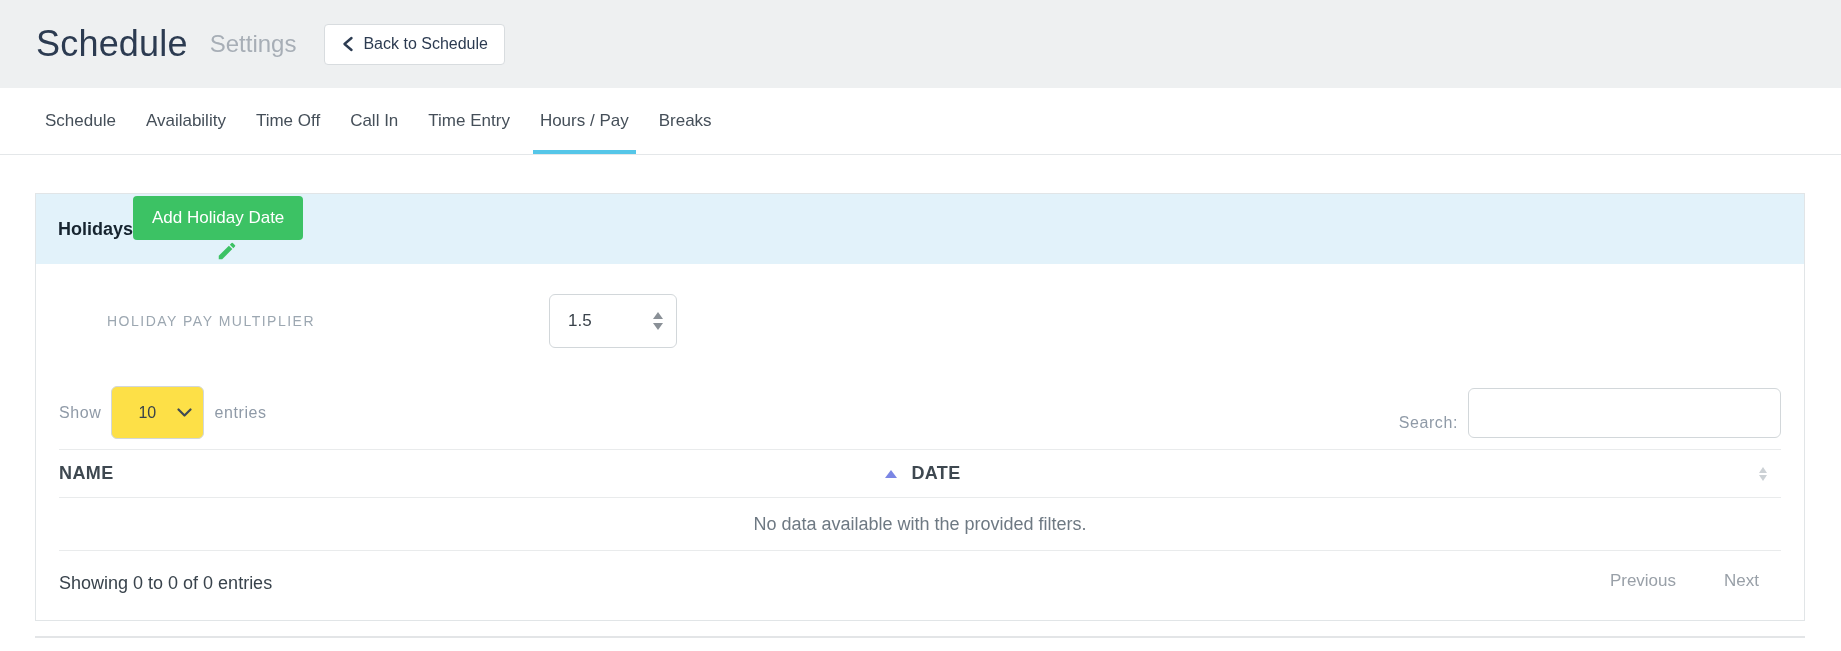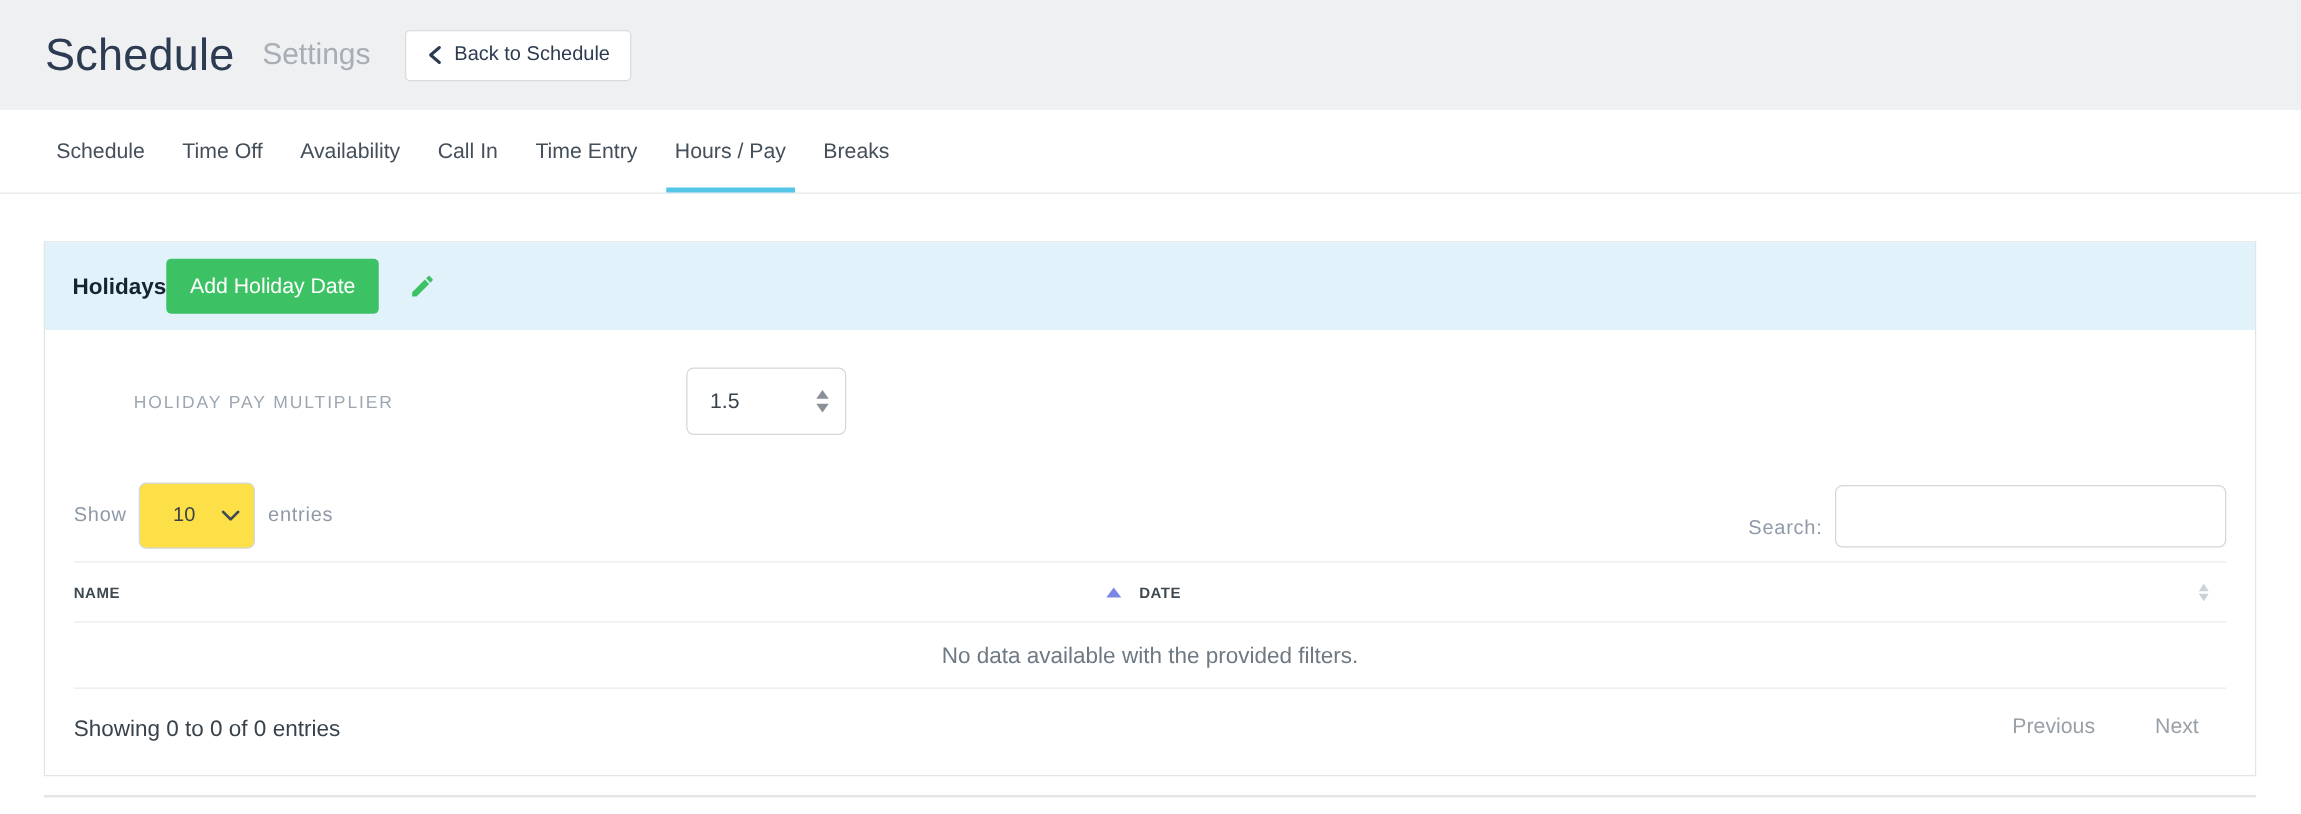--- a/index.html
+++ b/index.html
@@ -83,21 +83,21 @@
     display: flex;
     align-items: center;
     justify-content: flex-start;
     padding: 0 22px;
   }
   .panel-title {
     font-size: 18px;
     font-weight: 600;
     color: #16242f;
   }
-  .panel-actions { display: flex; align-items: center; }
+  .panel-actions { display: flex; align-items: center; flex-direction: column; }
   .add-btn {
     background: #3cc264;
     color: #ffffff;
     border: none;
     border-radius: 4px;
     height: 44px;
     padding: 0 19px;
     font-family: inherit;
     font-size: 17px;
     cursor: pointer;
@@ -206,21 +206,21 @@
     display: flex;
     border-top: 1px solid #e9ebec;
     border-bottom: 1px solid #e9ebec;
     height: 49px;
     align-items: center;
   }
   .th {
     display: flex;
     align-items: center;
     justify-content: space-between;
-    font-size: 12px;
+    font-size: 18px;
     font-weight: 700;
     color: #3e4850;
     letter-spacing: 0.4px;
     cursor: pointer;
   }
   .th-name { width: 49.5%; padding-right: 14px; }
   .th-date { flex: 1; padding-right: 14px; }
   .tri-asc {
     width: 0; height: 0;
     border-left: 6px solid transparent;
@@ -281,22 +281,22 @@
       <svg width="14" height="16" viewBox="0 0 14 16" fill="none">
           <path d="M10.5 2 L3.5 8 L10.5 14" stroke="#2c3b51" stroke-width="2.4" stroke-linecap="round" stroke-linejoin="round"></path>
         </svg>
     </span>
     <span>Back to Schedule</span>
   </button>
 </div>
 
 <nav class="tabbar">
   <a class="tab">Schedule</a>
+  <a class="tab">Availability</a>
   <a class="tab">Time Off</a>
-  <a class="tab">Availability</a>
   <a class="tab">Call In</a>
   <a class="tab">Time Entry</a>
   <a class="tab active">Hours / Pay</a>
   <a class="tab">Breaks</a>
 </nav>
 
 <main class="content">
   <section class="panel">
 
     <div class="panel-header">

